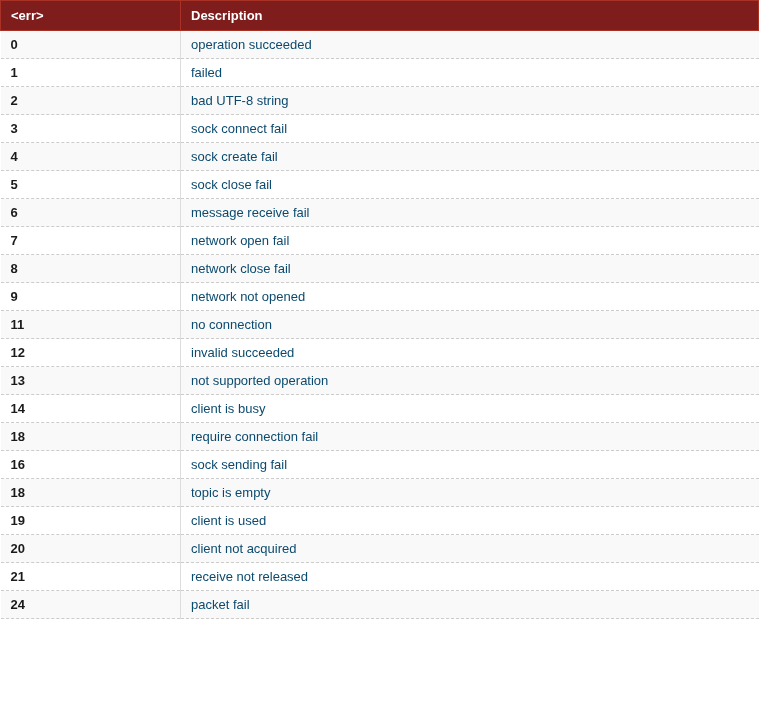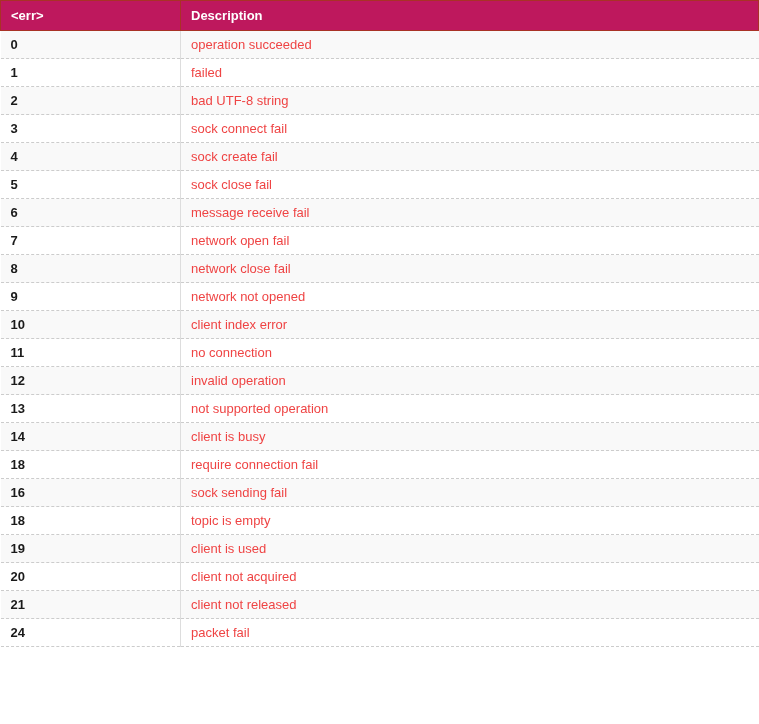--- a/index.html
+++ b/index.html
@@ -18,21 +18,21 @@
     .table-container {
       width: 100%;
     }
 
     table {
       width: 100%;
       border-collapse: collapse;
     }
 
     thead tr th {
-      background-color: #be185d;
+      background-color: #7f1d1d;
       color: #fff;
       font-weight: bold;
       padding: 7px 10px;
       text-align: left;
       border: 1px solid #a93226;
     }
 
     thead tr th:first-child {
       width: 180px;
     }
@@ -46,21 +46,21 @@
     }
 
     tbody tr:nth-child(even) {
       background-color: #ffffff;
     }
 
     tbody tr td {
       padding: 6px 10px;
       border-right: none;
       border-left: none;
-      color: #ef4444;
+      color: #0c4a6e;
     }
 
     tbody tr td:first-child {
       font-weight: bold;
       color: #1a1a1a;
       border-right: 1px solid #ddd;
       width: 180px;
     }
   </style>
 </head>
@@ -109,30 +109,26 @@
         </tr>
         <tr>
           <td>8</td>
           <td>network close fail</td>
         </tr>
         <tr>
           <td>9</td>
           <td>network not opened</td>
         </tr>
         <tr>
-          <td>10</td>
-          <td>client index error</td>
-        </tr>
-        <tr>
           <td>11</td>
           <td>no connection</td>
         </tr>
         <tr>
           <td>12</td>
-          <td>invalid operation</td>
+          <td>invalid succeeded</td>
         </tr>
         <tr>
           <td>13</td>
           <td>not supported operation</td>
         </tr>
         <tr>
           <td>14</td>
           <td>client is busy</td>
         </tr>
         <tr>
@@ -150,21 +146,21 @@
         <tr>
           <td>19</td>
           <td>client is used</td>
         </tr>
         <tr>
           <td>20</td>
           <td>client not acquired</td>
         </tr>
         <tr>
           <td>21</td>
-          <td>client not released</td>
+          <td>receive not released</td>
         </tr>
         <tr>
           <td>24</td>
           <td>packet fail</td>
         </tr>
       </tbody>
   </table>
 
 </div>
 

